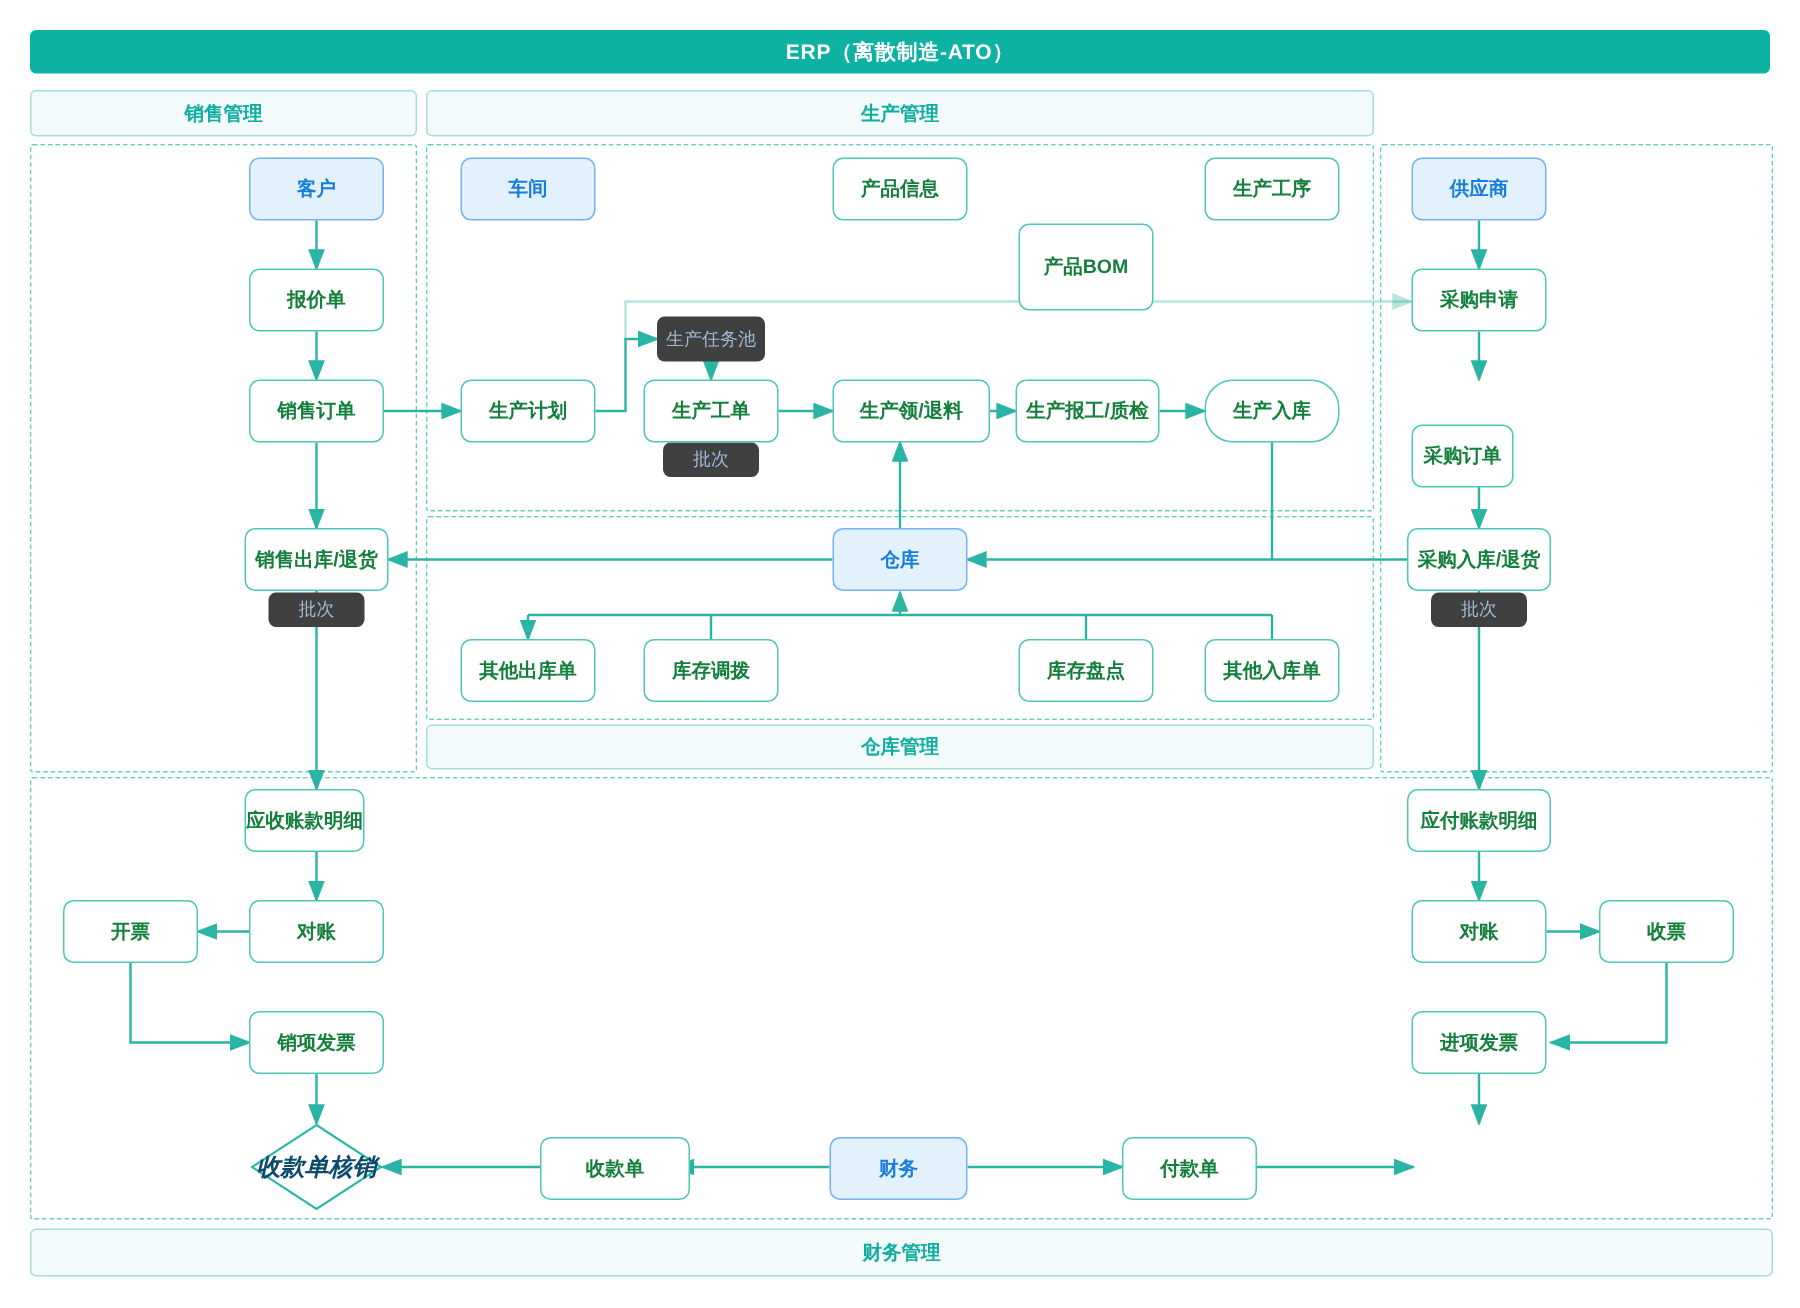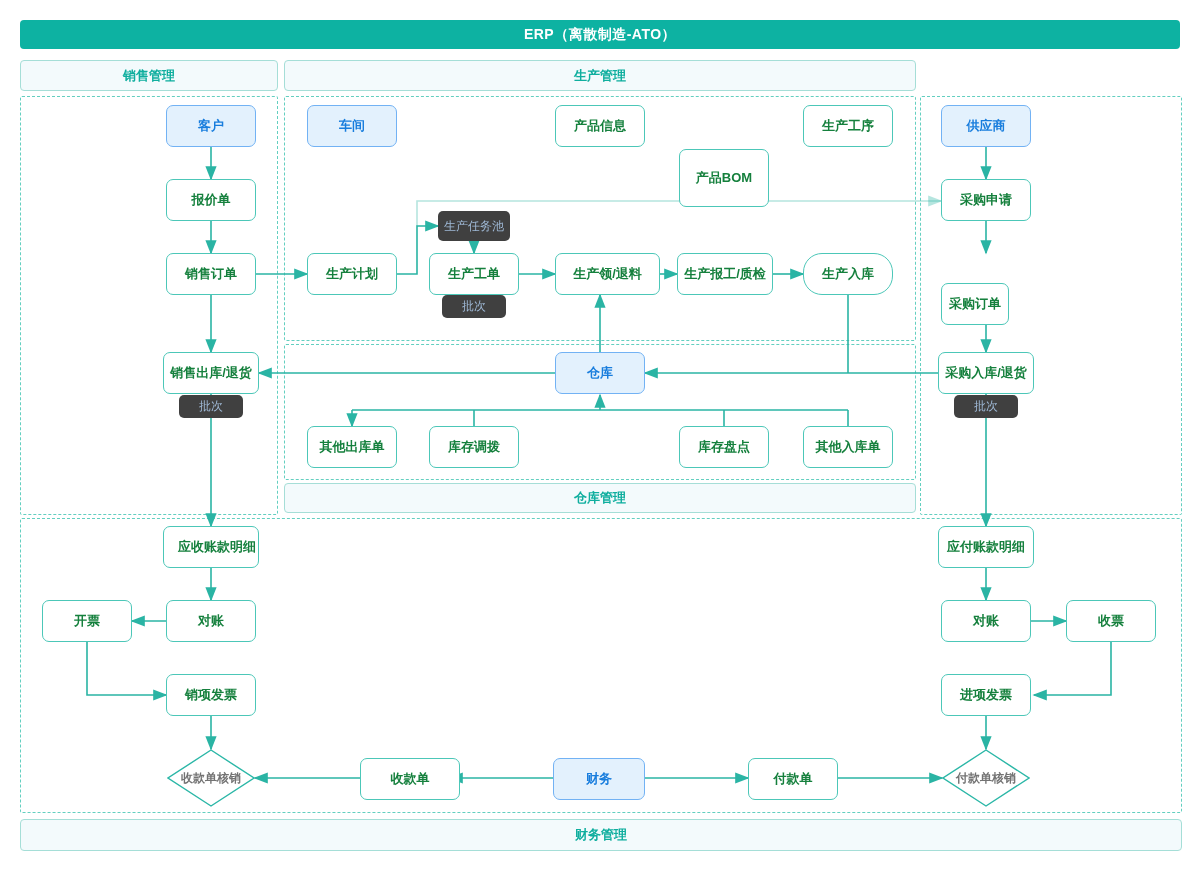--- a/index.html
+++ b/index.html
@@ -15,21 +15,21 @@
   .node{position:absolute;background:#fff;border:1.4px solid #4cc7b8;border-radius:7px;
         display:flex;align-items:center;justify-content:center;color:#15803d;
         font-size:13px;font-weight:600;z-index:3;box-sizing:border-box;}
   .node.blue{background:#e3f1fd;border-color:#72b2f4;color:#187ddd;}
   .tag{position:absolute;background:#404040;color:#9fb9d6;border-radius:5px;
        display:flex;align-items:center;justify-content:center;
        font-size:12px;font-weight:500;z-index:2;}
   .diamond{position:absolute;z-index:3;}
   .diamond svg{position:absolute;left:0;top:0;}
   .diamond .dlabel{position:absolute;inset:0;display:flex;align-items:center;justify-content:center;
-       font-size:12px;font-weight:600;color:#737373;}
+       font-size:16px;font-weight:600;color:#0c4a6e;font-style:italic;}
   #edges{position:absolute;left:0;top:0;z-index:1;}
 </style>
 </head>
 <body>
 
 <div id="canvas">
   <div class="banner" style="left:20px;top:20px;width:1160px;height:29px;">ERP（离散制造-ATO）</div>
 
   <div class="hdr" style="left:20px;top:60px;width:256px;height:29px;">销售管理</div>
   <div class="hdr" style="left:284px;top:60px;width:630px;height:29px;">生产管理</div>
@@ -109,36 +109,30 @@
     <div class="node blue" style="left: 555px; top: 352px; width: 90px; height: 42px;">仓库</div>
     <div class="node" style="left: 307px; top: 426px; width: 90px; height: 42px;">其他出库单</div>
     <div class="node" style="left: 429px; top: 426px; width: 90px; height: 42px;">库存调拨</div>
     <div class="node" style="left: 679px; top: 426px; width: 90px; height: 42px;">库存盘点</div>
     <div class="node" style="left: 803px; top: 426px; width: 90px; height: 42px;">其他入库单</div>
     <div class="node blue" style="left: 941px; top: 105px; width: 90px; height: 42px;">供应商</div>
     <div class="node" style="left: 941px; top: 179px; width: 90px; height: 42px;">采购申请</div>
     <div class="node" style="left: 941px; top: 253px; width: 68px; height: 42px; margin-top: 30px;">采购订单</div>
     <div class="node" style="left: 938px; top: 352px; width: 96px; height: 42px;">采购入库/退货</div>
     <div class="tag" style="left: 954px; top: 395px; width: 64px; height: 23px;">批次</div>
-    <div class="node" style="left: 163px; top: 526px; width: 96px; height: 42px; padding-left: 12px;">应收账款明细</div>
+    <div class="node" style="left: 163px; top: 526px; width: 80px; height: 42px;">应收账款明细</div>
     <div class="node" style="left: 166px; top: 600px; width: 90px; height: 42px;">对账</div>
     <div class="node" style="left: 42px; top: 600px; width: 90px; height: 42px;">开票</div>
     <div class="node" style="left: 166px; top: 674px; width: 90px; height: 42px;">销项发票</div>
     <div class="diamond" style="left: 167px; top: 749px; width: 88px; height: 58px;">
       <svg width="88" height="58" viewBox="0 0 88 58">
         <polygon points="44,1 87,29 44,57 1,29" fill="#ffffff" stroke="#2bb7a7" stroke-width="1.4"></polygon>
       </svg>
       <span class="dlabel">收款单核销</span>
     </div>
     <div class="node" style="left: 360px; top: 758px; width: 100px; height: 42px;">收款单</div>
     <div class="node blue" style="left: 553px; top: 758px; width: 92px; height: 42px;">财务</div>
     <div class="node" style="left: 748px; top: 758px; width: 90px; height: 42px;">付款单</div>
-    <div class="diamond" style="left: 942px; top: 749px; width: 88px; height: 58px;">
-      <svg width="88" height="58" viewBox="0 0 88 58">
-        <polygon points="44,1 87,29 44,57 1,29" fill="#ffffff" stroke="#2bb7a7" stroke-width="1.4"></polygon>
-      </svg>
-      <span class="dlabel">付款单核销</span>
-    </div>
     <div class="node" style="left: 938px; top: 526px; width: 96px; height: 42px;">应付账款明细</div>
     <div class="node" style="left: 941px; top: 600px; width: 90px; height: 42px;">对账</div>
     <div class="node" style="left: 1066px; top: 600px; width: 90px; height: 42px;">收票</div>
     <div class="node" style="left: 941px; top: 674px; width: 90px; height: 42px;">进项发票</div>
   </div>
 
 </body></html>

